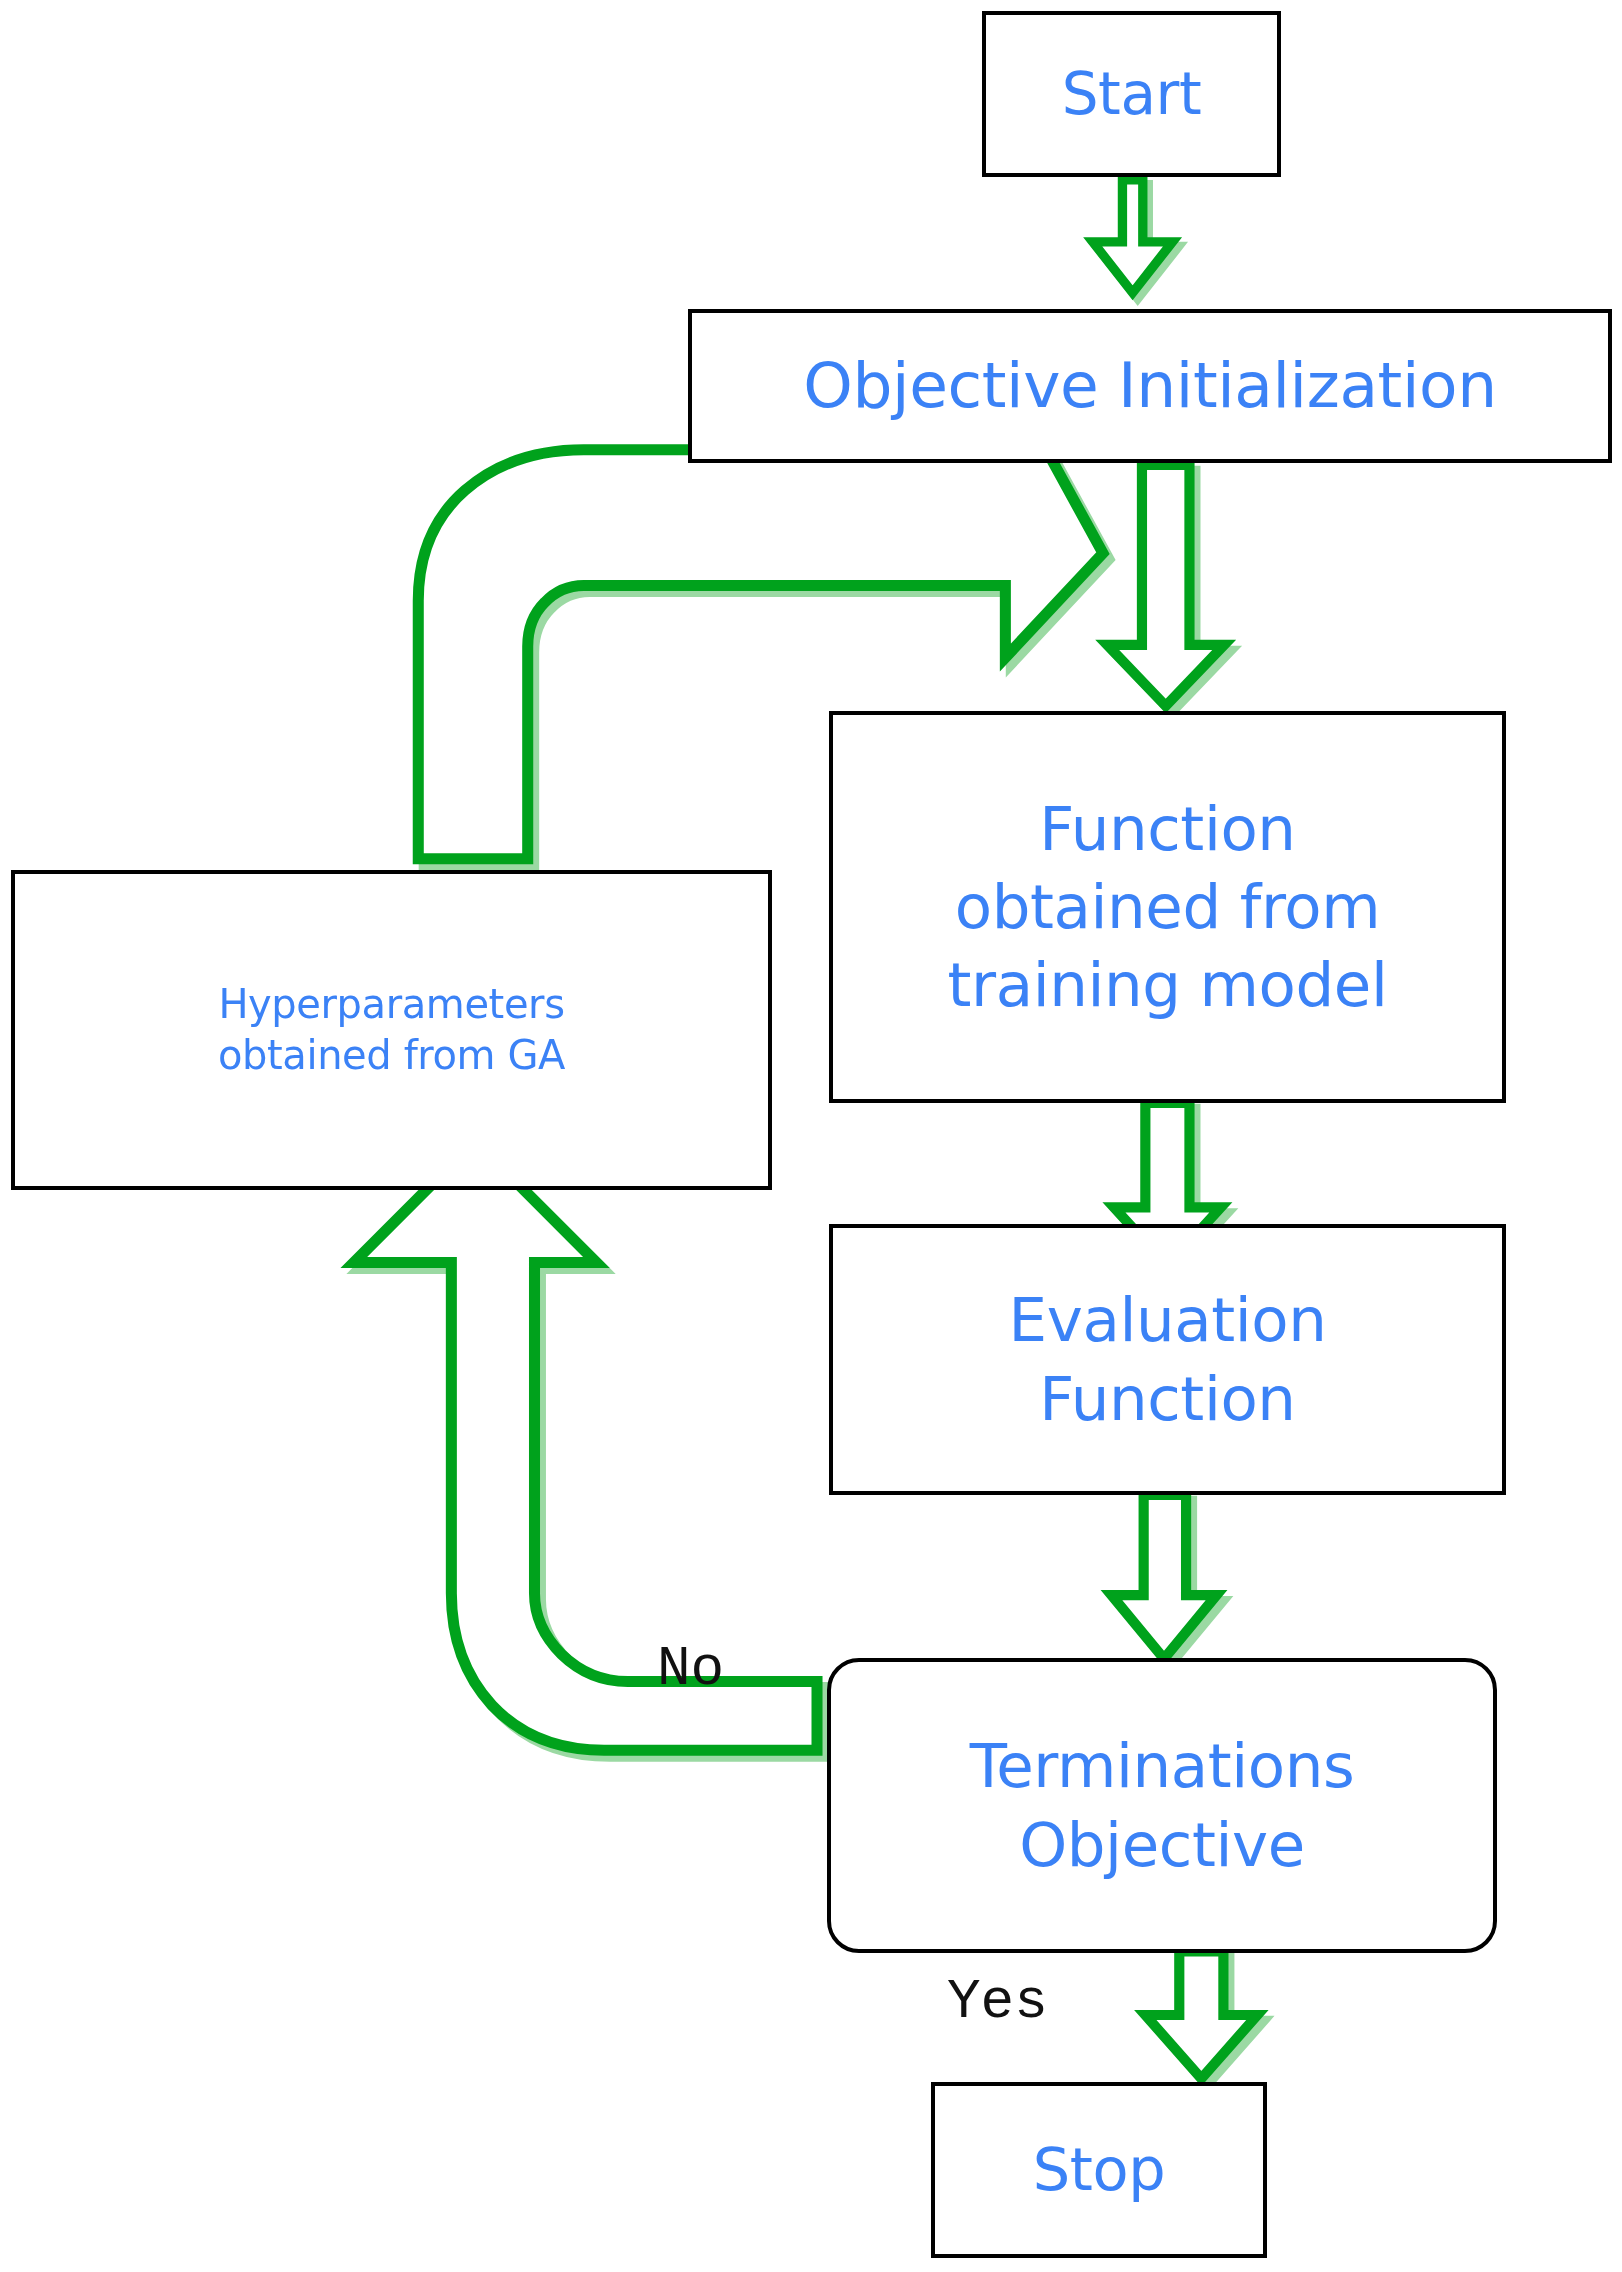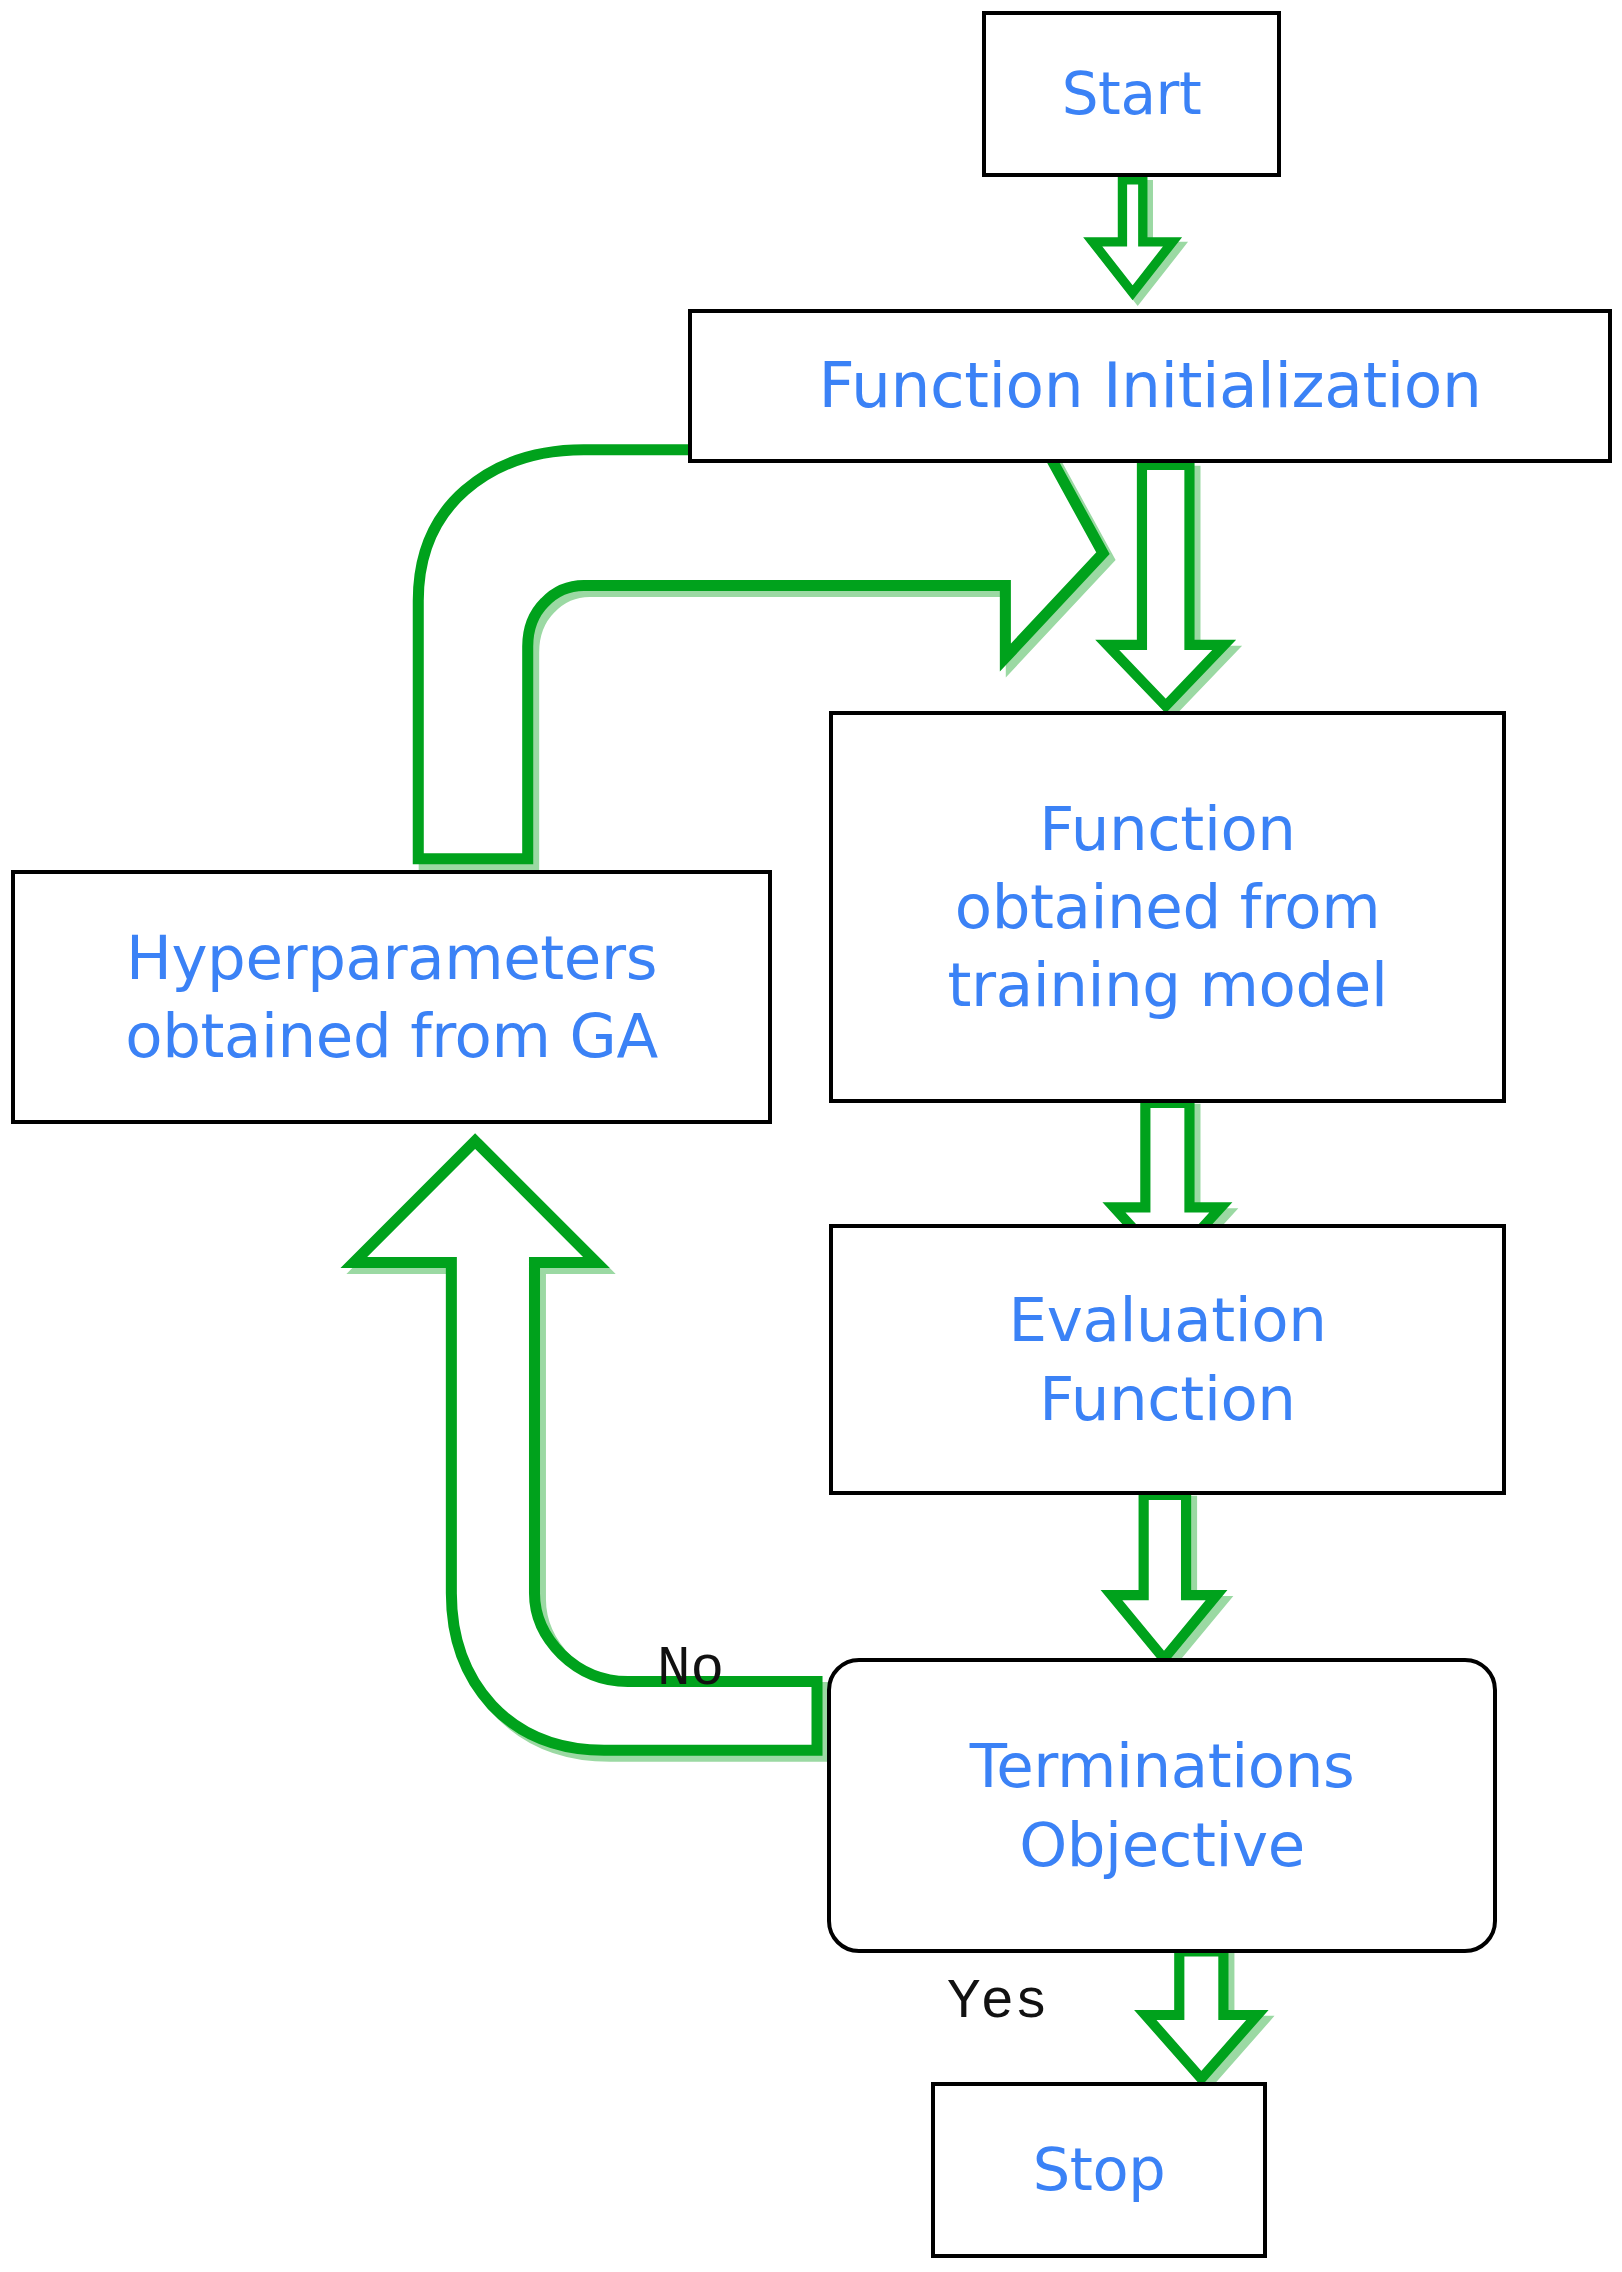--- a/index.html
+++ b/index.html
@@ -140,24 +140,24 @@
                Z" fill="#FFFFFF" stroke="#00A21C" stroke-width="13" stroke-linejoin="miter"></path>
     </g>
 
   </svg>
 
   <div class="node-box" style="left:982px; top:11px; width:299px; height:166px;">
     <span>Start</span>
   </div>
 
   <div class="node-box" style="left:688px; top:309px; width:924px; height:154px; font-size:63px;">
-    <span>Function Initialization</span>
+    <span>Objective Initialization</span>
   </div>
 
-  <div class="node-box" style="left:11px; top:870px; width:761px; height:254px; font-size:61px;">
+  <div class="node-box" style="left:11px; top:870px; width:761px; height:320px; font-size:40px;">
     <span>Hyperparameters
 obtained from GA</span>
   </div>
 
   <div class="node-box" style="left:829px; top:711px; width:677px; height:392px; font-size:61px;">
     <span>Function
 obtained from
 training model</span>
   </div>
 

